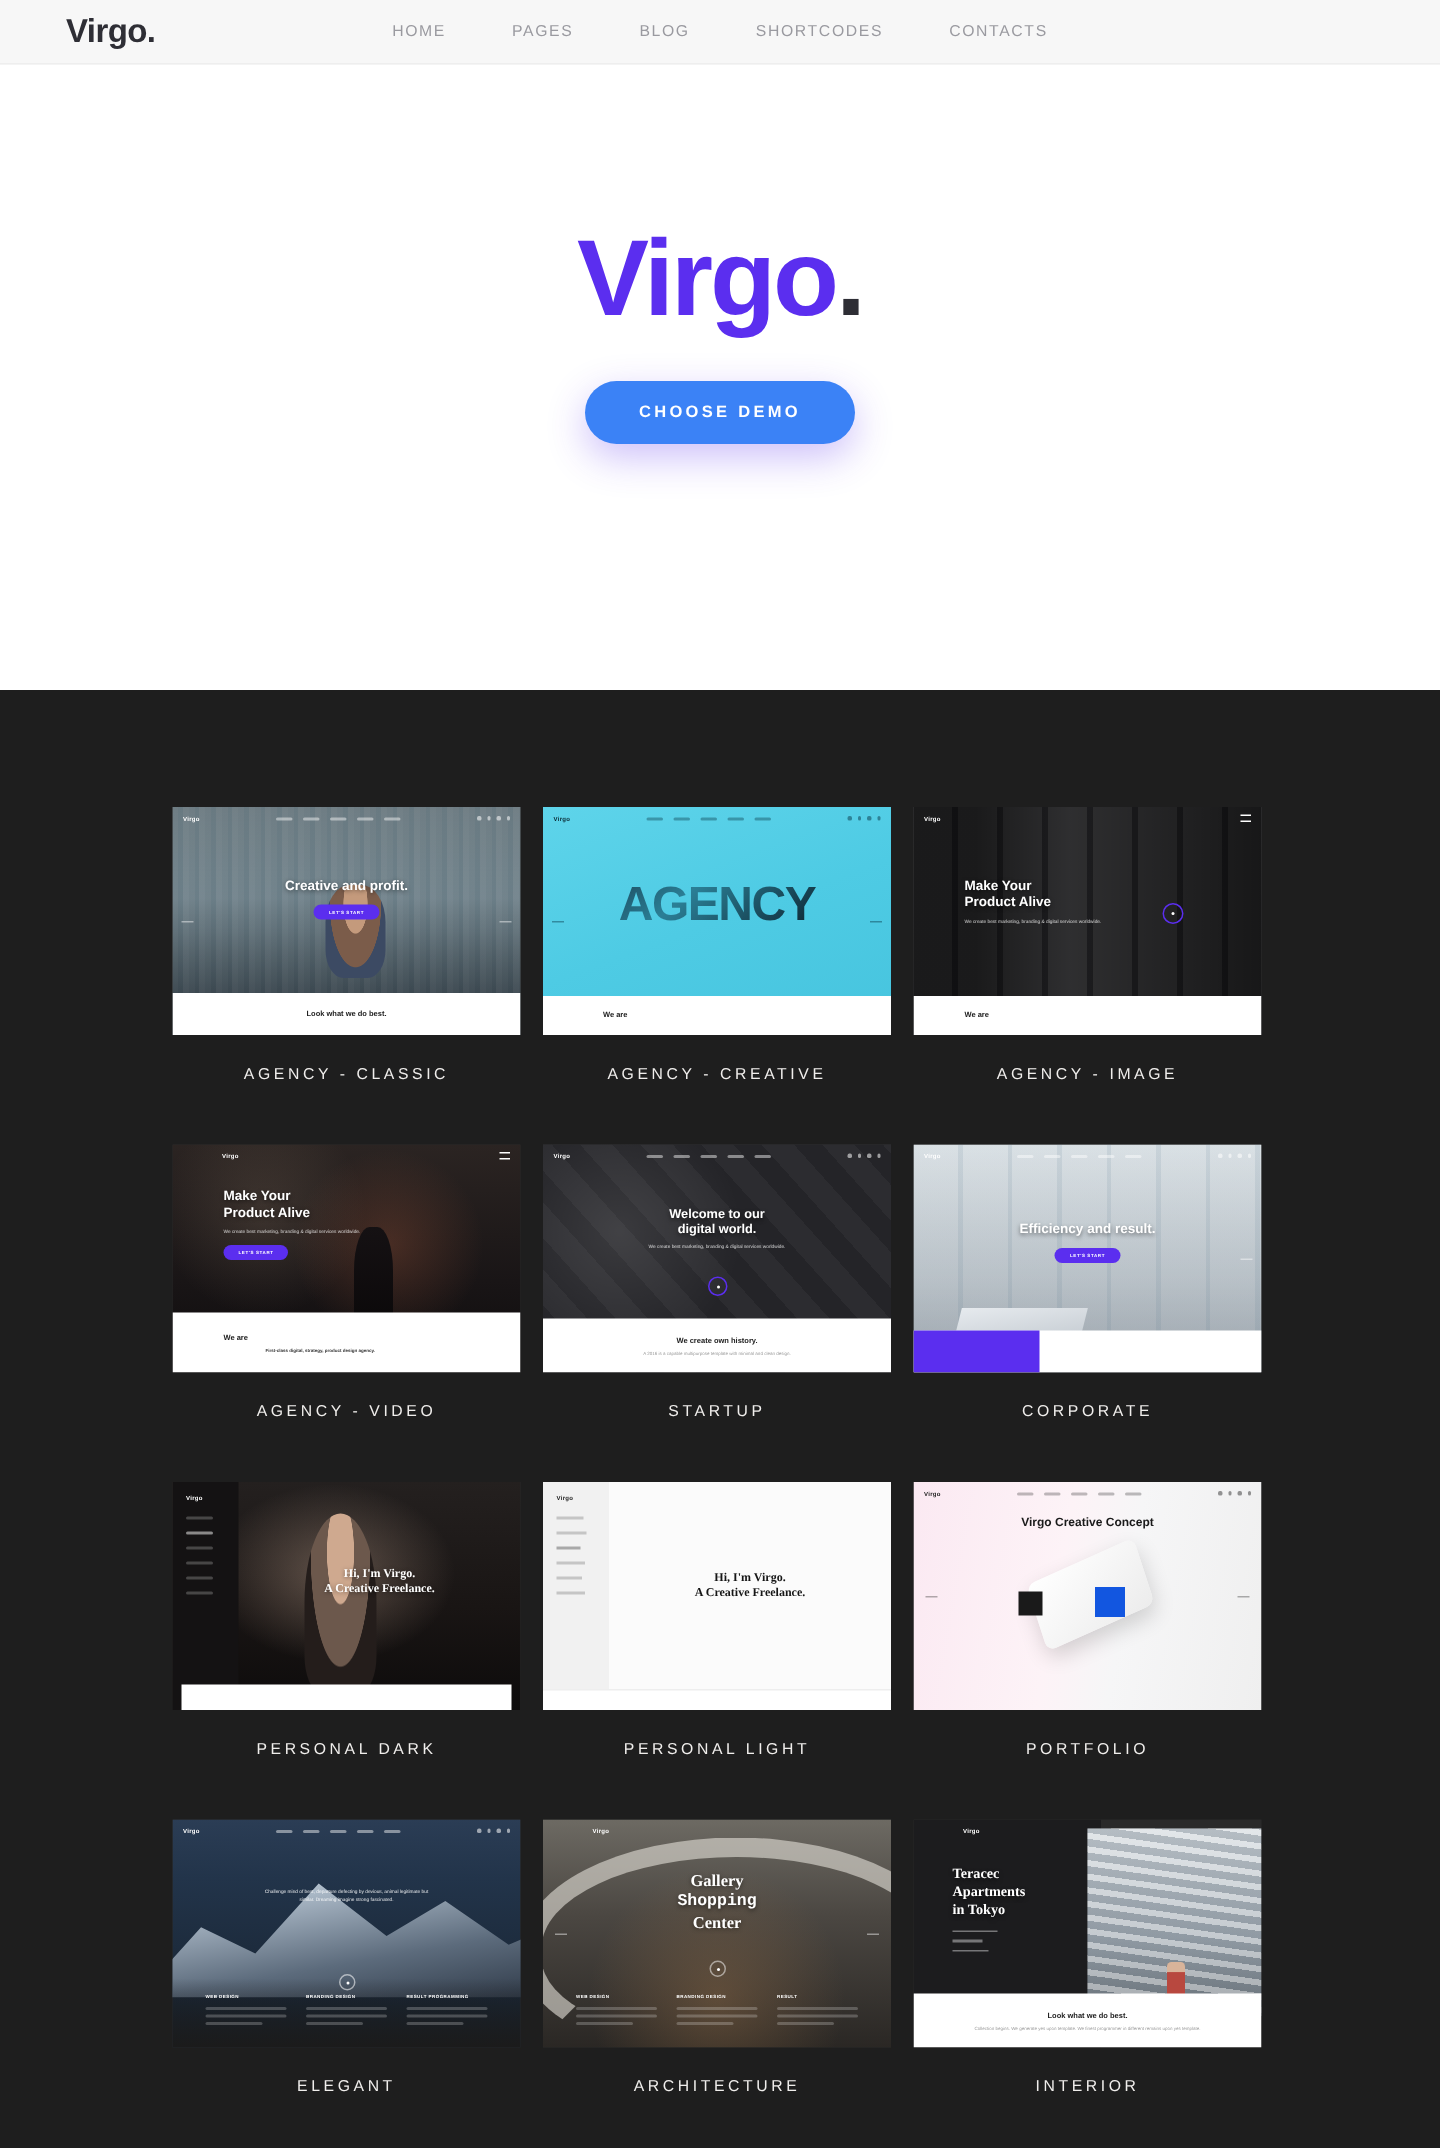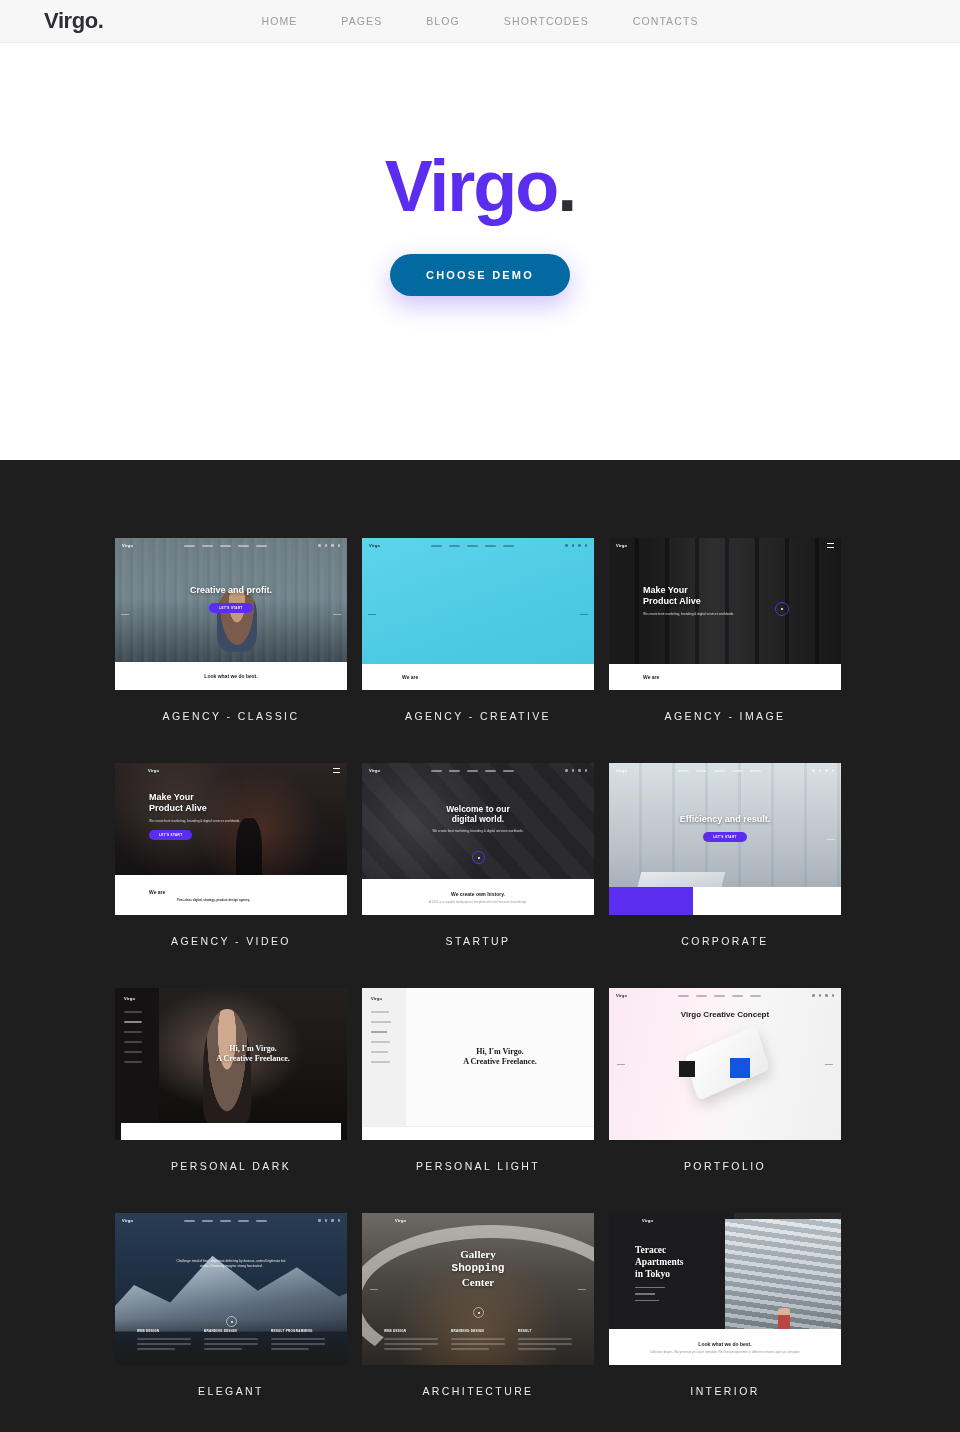--- a/index.html
+++ b/index.html
@@ -50,21 +50,21 @@
   .hero-logo .dot { color: #2e2e35; }
   .hero-sub {
     margin-top: 37px;
     width: 470px; text-align: center;
     font-family: "Liberation Serif", serif;
     font-size: 16.5px; line-height: 1.55;
     color: #8e8e95;
   }
   .hero-btn {
     margin-top: 32px;
-    background: #0369a1; color: #fff;
+    background: #3b82f6; color: #fff;
     border: none; border-radius: 30px;
     padding: 15px 36px;
     font-family: "Liberation Sans", sans-serif;
     font-size: 11px; font-weight: bold;
     letter-spacing: 2.2px; text-transform: uppercase;
     cursor: pointer;
     box-shadow: 0 9px 26px rgba(91,46,239,0.30);
   }
 
   
@@ -374,20 +374,21 @@
               <i style="background:rgba(0,40,55,.35)"></i>
               <i style="background:rgba(0,40,55,.35)"></i>
             </span>
           <span class="mini-soc">
               <i style="background:rgba(0,40,55,.45)"></i>
               <i style="background:rgba(0,40,55,.45)"></i>
               <i style="background:rgba(0,40,55,.45)"></i>
               <i style="background:rgba(0,40,55,.45)"></i>
             </span>
         </div>
+        <div class="bg-agency-word">AGENCY</div>
         <div class="mini-arrow" style="left:6px;background:rgba(0,40,55,.4)"></div>
         <div class="mini-arrow" style="right:6px;background:rgba(0,40,55,.4)"></div>
         <div class="mini-white" style="height:26px;align-items:flex-start;padding-left:40px">
           <div class="mini-wh">We are</div>
         </div>
       </div>
       <div class="demo-label">AGENCY - CREATIVE</div>
     </div>
 
     <div class="demo-cell">

